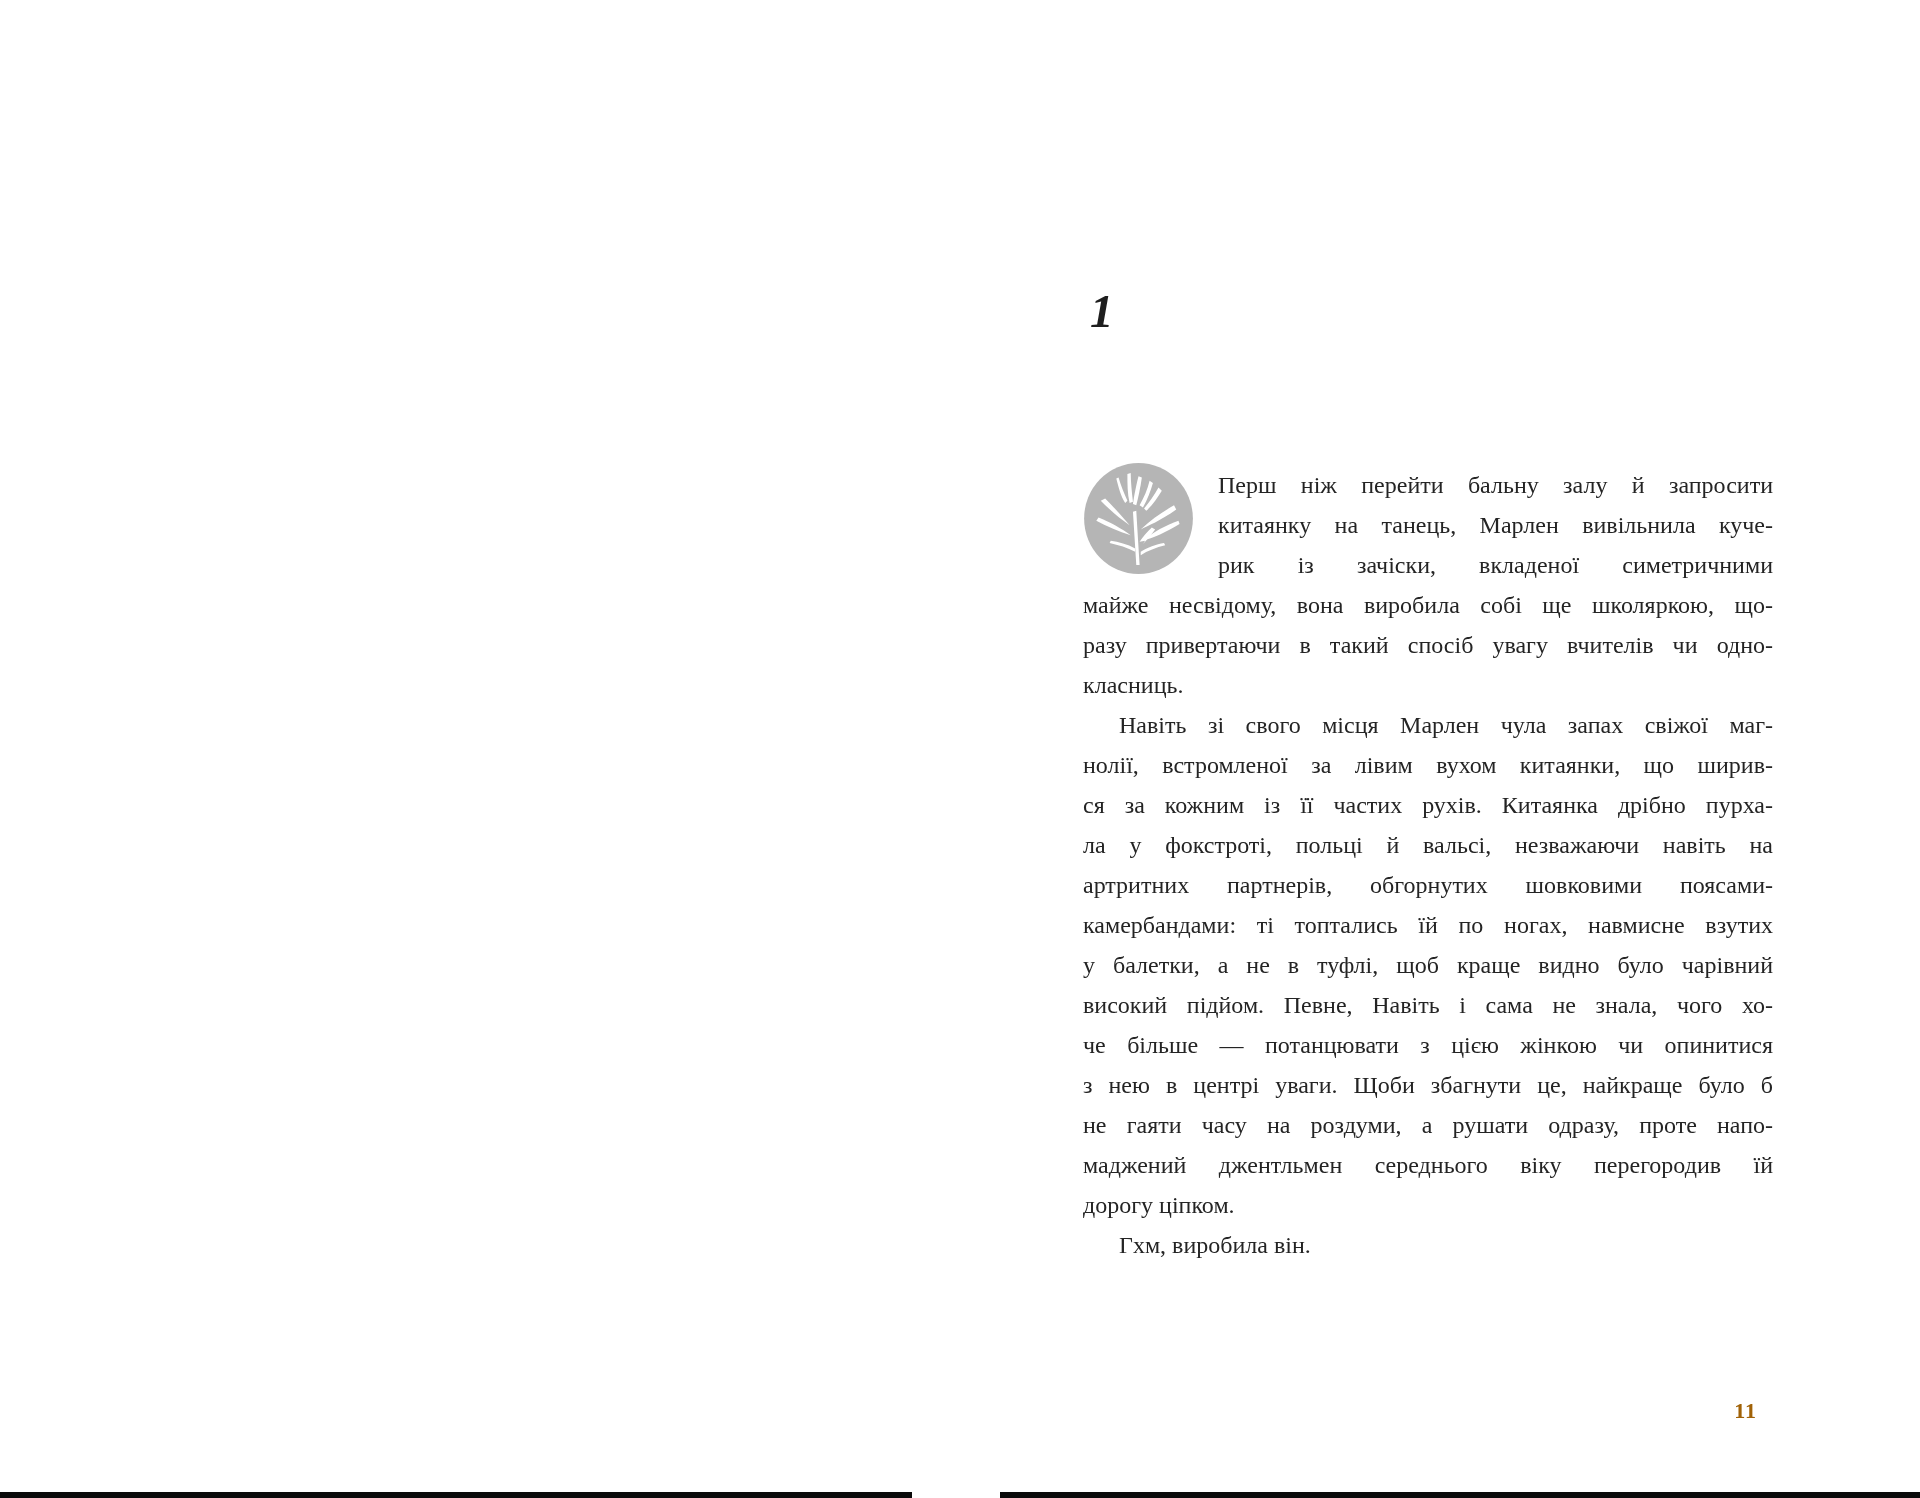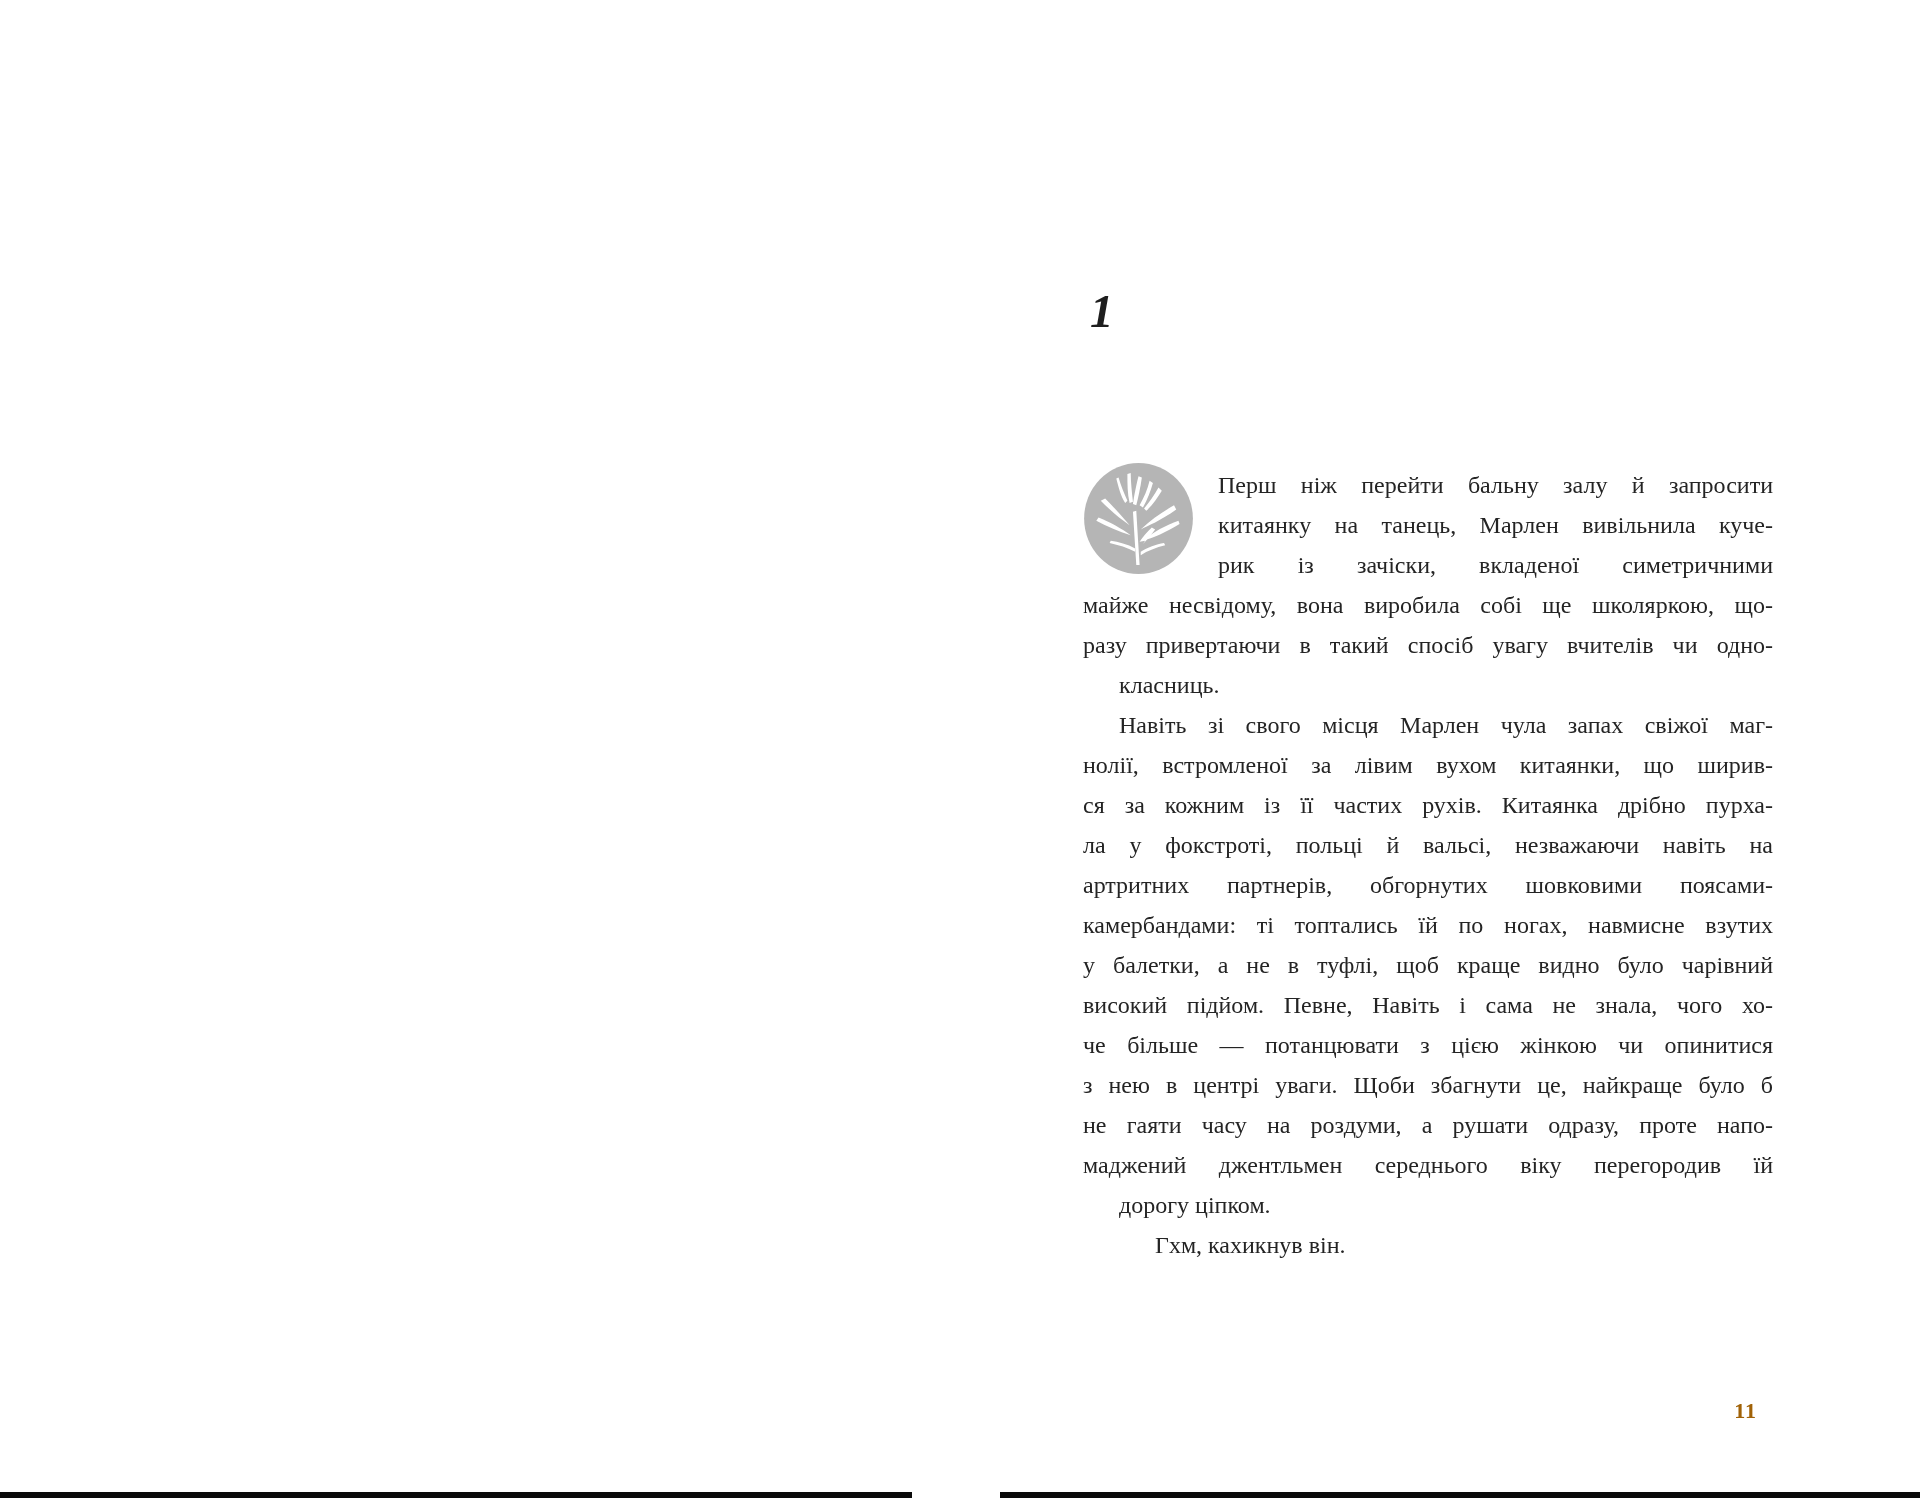--- a/index.html
+++ b/index.html
@@ -54,21 +54,21 @@
     color: #242424;
   }
   .line {
     height: 40px;
     text-align: justify;
     text-align-last: justify;
     white-space: nowrap;
   }
   .line.wrap { margin-left: 135px; }      
   .line.ind  { text-indent: 36px; }       
-  .line.end  { text-align-last: left; margin-left: 36px; }   
+  .line.end  { text-align-last: left; }   
 
   #page-number {
     position: absolute;
     left: 1083px;
     top: 1398px;
     width: 690px;
     text-align: right;
     padding-right: 16px;
     box-sizing: border-box;
     font-size: 22px;
@@ -140,21 +140,21 @@
     <div class="line">артритних партнерів, обгорнутих шовковими поясами-</div>
     <div class="line">камербандами: ті топтались їй по ногах, навмисне взутих</div>
     <div class="line">у балетки, а не в туфлі, щоб краще видно було чарівний</div>
     <div class="line">високий підйом. Певне, Навіть і сама не знала, чого хо-</div>
     <div class="line">че більше — потанцювати з цією жінкою чи опинитися</div>
     <div class="line">з нею в центрі уваги. Щоби збагнути це, найкраще було б</div>
     <div class="line">не гаяти часу на роздуми, а рушати одразу, проте напо-</div>
     <div class="line">маджений джентльмен середнього віку перегородив їй</div>
     <div class="line end">дорогу ціпком.</div>
 
-    <div class="line ind end">Гхм, кахикнув він.</div>
+    <div class="line ind end">Гхм, виробила він.</div>
   </div>
 
   <div id="page-number">11</div>
 
   <div id="bottom-bar-left" class="bottom-bar"></div>
   <div id="bottom-bar-right" class="bottom-bar"></div>
 
 </div>
 
 </body></html>

